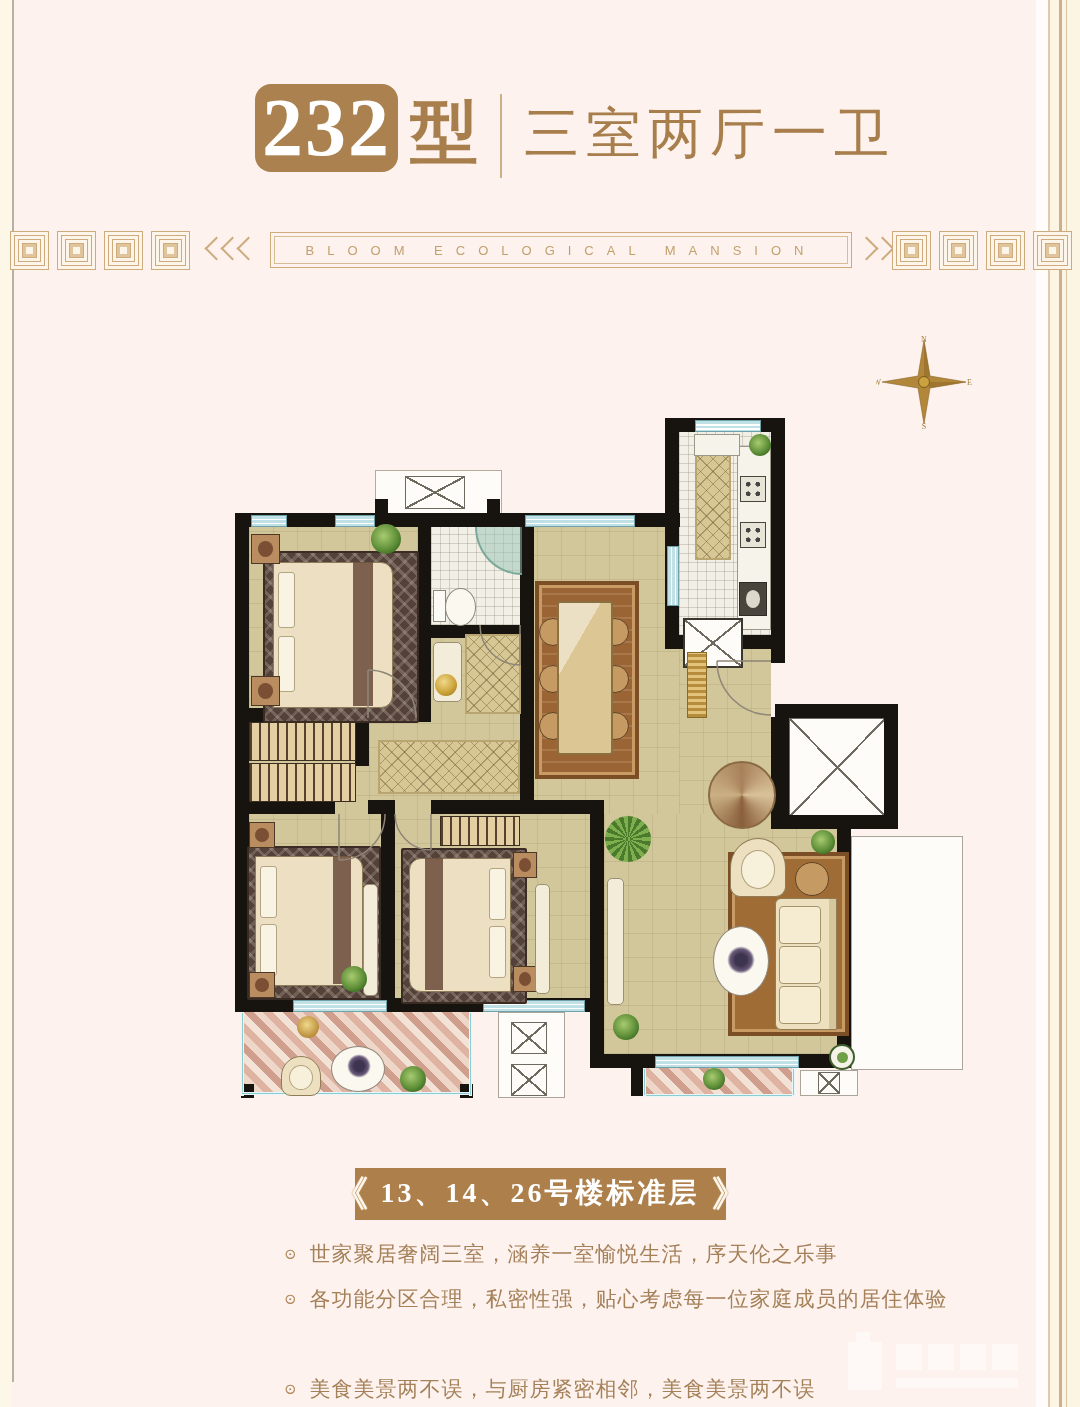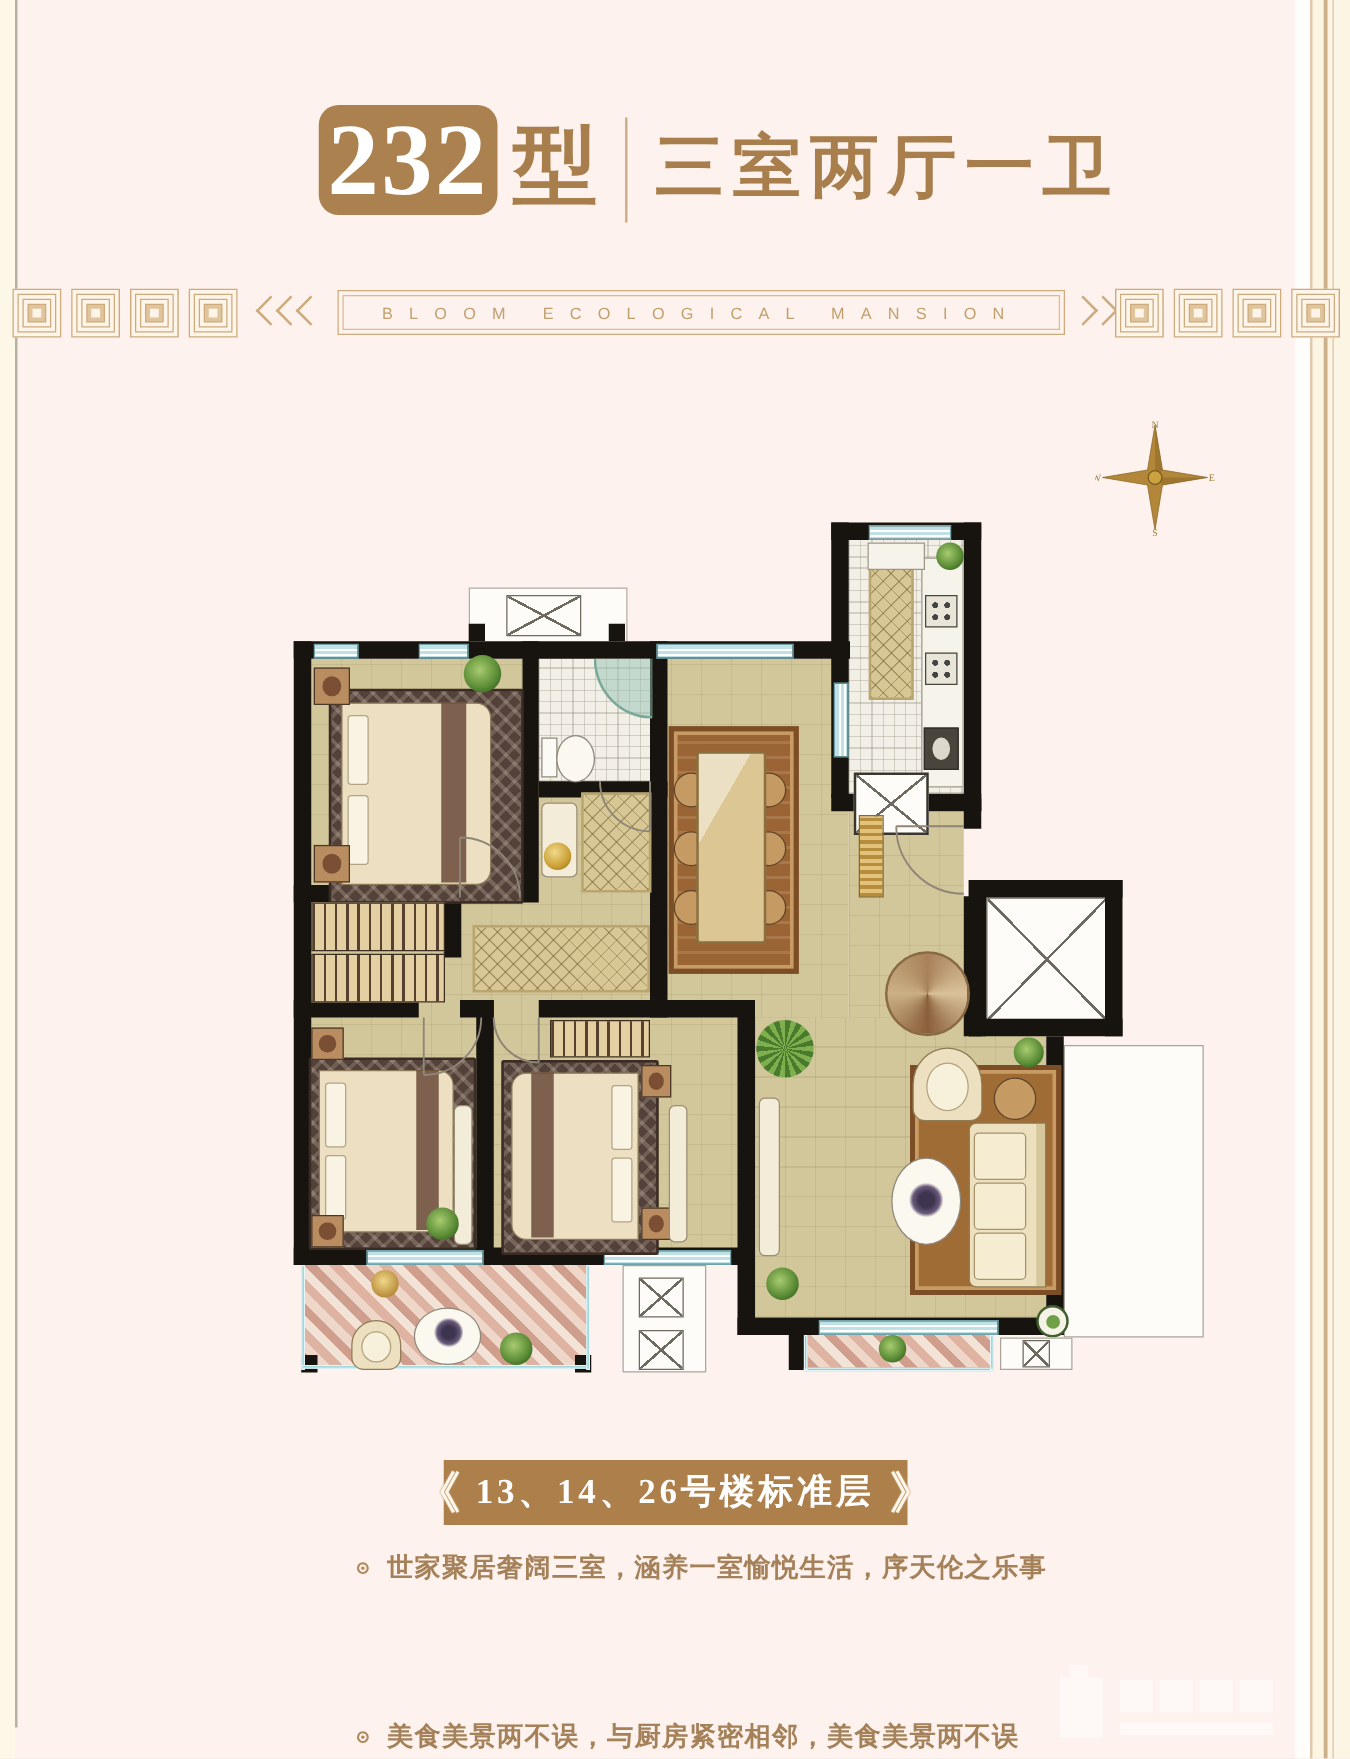--- a/index.html
+++ b/index.html
@@ -12,21 +12,21 @@
   .frame-r-white{left:1036px;top:0;width:12px;height:1407px;background:#fffdfb;}
   .frame-r-line1{left:1048px;top:0;width:2px;height:1407px;background:#e0c9ac;}
   .frame-r-cream{left:1050px;top:0;width:30px;height:1407px;background:#fcf5e3;}
   .frame-r-line2{left:1059px;top:0;width:3px;height:1407px;background:#cbb089;}
   .frame-r-line3{left:1066px;top:0;width:1px;height:1407px;background:#d8c5a4;}
   
   .badge{left:255px;top:84px;width:143px;height:88px;background:#ab8150;border-radius:16px;
          color:#fff;font-size:82px;font-weight:bold;text-align:center;line-height:88px;letter-spacing:2px;}
   .type-suffix{left:410px;top:96px;font-size:68px;font-weight:bold;color:#a87e4c;line-height:72px;}
   .hdr-divider{left:500px;top:94px;width:2px;height:84px;background:#cbb08a;}
-  .subtitle{left:524px;top:102px;font-size:55px;font-weight:bold;color:#a87e4c;letter-spacing:7px;line-height:64px;white-space:nowrap;}
+  .subtitle{left:524px;top:102px;font-size:55px;font-weight:normal;color:#a87e4c;letter-spacing:7px;line-height:64px;white-space:nowrap;}
   
   .sq{position:absolute;top:231px;width:37px;height:37px;background:#fdf4ea;border:1px solid #cdab7c;
       box-shadow:inset 0 0 0 3px #fdf4ea, inset 0 0 0 4px #cdab7c, inset 0 0 0 7px #fdf4ea,
                  inset 0 0 0 8px #cdab7c, inset 0 0 0 11px #fdf4ea, inset 0 0 0 12px #cdab7c,
                  inset 0 0 0 15px #e0c49c;}
   .chev{position:absolute;top:240px;width:15px;height:15px;border-left:2px solid #cdab7c;border-bottom:2px solid #cdab7c;}
   .chev.l{transform:rotate(45deg);}
   .chev.r{transform:rotate(225deg);}
   .ribbon-box{left:270px;top:232px;width:580px;height:34px;border:1px solid #cdab7c;
               display:flex;align-items:center;justify-content:center;}
@@ -101,21 +101,21 @@
   .bench{position:absolute;background:#f3ecd8;border:1px solid #9a8e74;border-radius:5px;}
   
   .banner{left:0;top:1168px;width:100%;display:flex;justify-content:center;align-items:center;}
   .banner-bar{background:#ad7f4a;color:#fff;font-size:28px;font-weight:bold;letter-spacing:3px;
               padding:6px 26px 8px;white-space:nowrap;}
   .banner-chev{color:#fdf6ec;font-size:36px;font-weight:bold;line-height:36px;z-index:2;
                text-shadow:0 0 1px #c9a878,0 0 2px #c9a878;}
   .banner-chev.l{margin-right:-14px;}
   .banner-chev.r{margin-left:-14px;}
   
-  .feat{position:absolute;left:284px;font-size:21px;color:#a5815a;font-weight:700;letter-spacing:1px;white-space:nowrap;}
+  .feat{position:absolute;left:284px;font-size:21px;color:#a5815a;font-weight:400;letter-spacing:1px;white-space:nowrap;}
   .feat .mk{font-size:15px;margin-right:12px;color:#b08a5c;vertical-align:2px;}
   
   .wm{left:848px;top:1332px;width:210px;height:68px;opacity:.55;}
   .wm div{position:absolute;background:#fff;}
   
   .compass-svg{left:876px;top:334px;}
 </style>
 </head>
 <body>
 
@@ -330,20 +330,23 @@
 
   <div class="abs banner">
     <span class="banner-chev l">《</span>
     <span class="banner-bar">13、14、26号楼标准层</span>
     <span class="banner-chev r">》</span>
   </div>
 
   <div class="feat" style="top:1240px">
     <span class="mk">⊙</span><span>世家聚居奢阔三室，涵养一室愉悦生活，序天伦之乐事</span>
   </div>
+  <div class="feat" style="top:1285px">
+    <span class="mk">⊙</span><span>各功能分区合理，私密性强，贴心考虑每一位家庭成员的居住体验</span>
+  </div>
   <div class="feat" style="top:1375px">
     <span class="mk">⊙</span><span>美食美景两不误，与厨房紧密相邻，美食美景两不误</span>
   </div>
 
   <div class="abs wm">
     <div style="left:0;top:10px;width:34px;height:48px"></div>
     <div style="left:8px;top:0;width:14px;height:12px"></div>
     <div style="left:48px;top:12px;width:26px;height:26px"></div>
     <div style="left:80px;top:12px;width:26px;height:26px"></div>
     <div style="left:112px;top:12px;width:26px;height:26px"></div>

